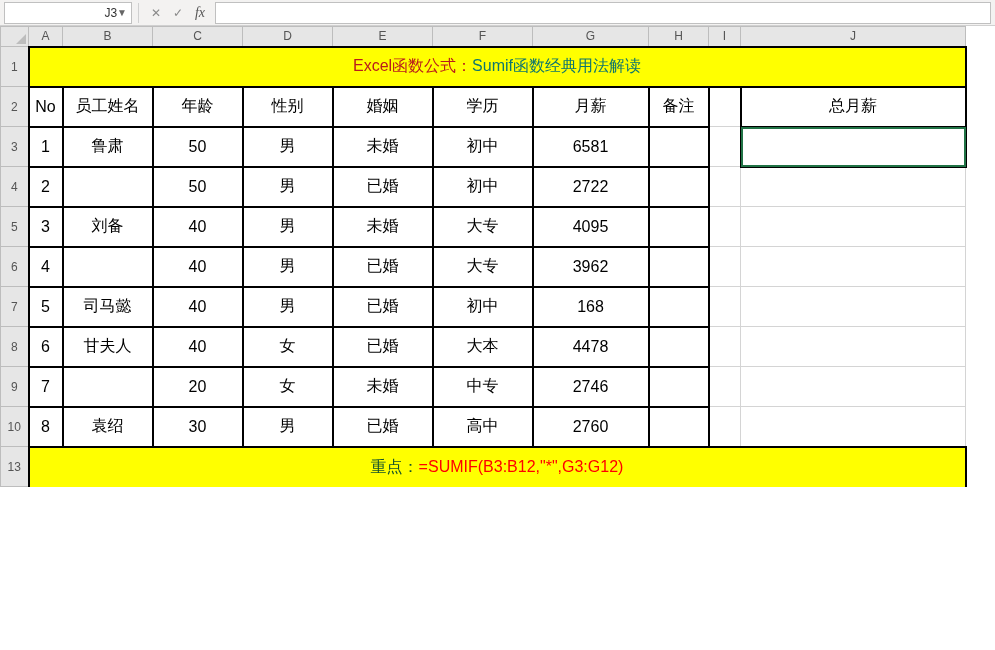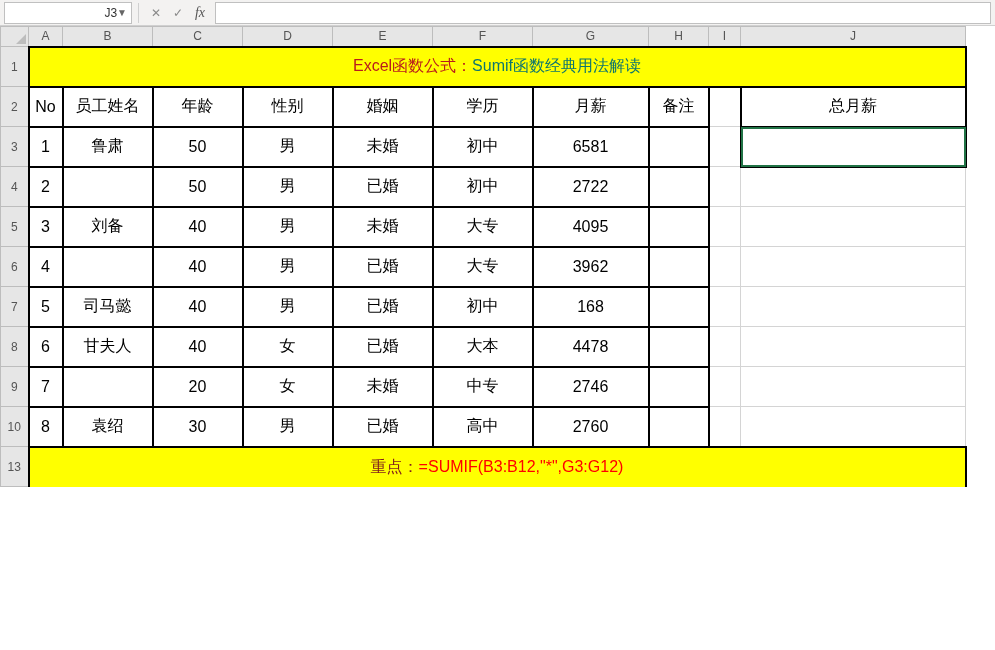--- a/index.html
+++ b/index.html
@@ -123,21 +123,21 @@
     height: 40px;
   }
   .bold { font-weight: bold; }
 
   .footer-cell {
     height: 48px;
     font-size: 18px;
     font-weight: bold;
     text-align: center;
   }
-  .footer-black { color:#7f1d1d; }
+  .footer-black { color:#14532d; }
   .footer-red { color:#ff0000; }
 
   .selected {
     outline: 2px solid #217346;
     outline-offset: -2px;
   }
   .corner {
     background:#e6e6e6;
     border:1px solid #bdbdbd;
     width:28px; height:20px;

